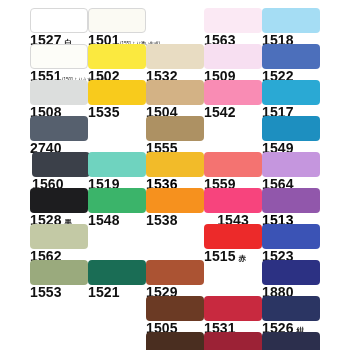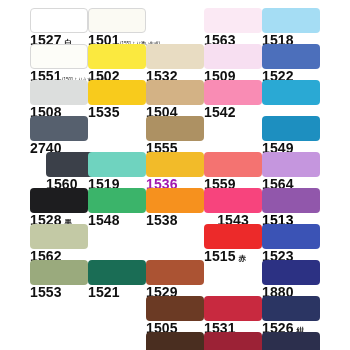--- a/index.html
+++ b/index.html
@@ -109,44 +109,45 @@
     <div class="cell" style="left: 146px; top: 80px;">
       <div class="swatch" title="1504" style="background: rgb(211, 178, 133); width: 58px; height: 25px;"></div>
       <div class="label" style="color: rgb(17, 17, 17);"><span class="code">1504</span></div>
     </div>
     <div class="cell" style="left: 204px; top: 80px;">
       <div class="swatch" title="1542" style="background: rgb(249, 140, 180); width: 58px; height: 25px;"></div>
       <div class="label" style="color: rgb(17, 17, 17);"><span class="code">1542</span></div>
     </div>
     <div class="cell" style="left: 262px; top: 80px;">
       <div class="swatch" title="1517" style="background: rgb(42, 169, 212); width: 58px; height: 25px;"></div>
+      <div class="label" style="color: rgb(17, 17, 17);"><span class="code">1517</span></div>
     </div>
     <div class="cell" style="left: 30px; top: 116px;">
       <div class="swatch" title="1525" style="background: rgb(86, 96, 110); width: 58px; height: 25px;"></div>
       <div class="label" style="color: rgb(17, 17, 17);"><span class="code">2740</span></div>
     </div>
     <div class="cell" style="left: 146px; top: 116px;">
       <div class="swatch" title="1555" style="background: rgb(173, 145, 99); width: 58px; height: 25px;"></div>
       <div class="label" style="color: rgb(17, 17, 17);"><span class="code">1555</span></div>
     </div>
     <div class="cell" style="left: 262px; top: 116px;">
       <div class="swatch" title="1549" style="background: rgb(29, 143, 192); width: 58px; height: 25px;"></div>
       <div class="label" style="color: rgb(17, 17, 17);"><span class="code">1549</span></div>
     </div>
-    <div class="cell" style="left: 46px; top: 152px;">
+    <div class="cell" style="left: 32px; top: 152px;">
       <div class="swatch" title="1560" style="background: rgb(59, 64, 73); width: 58px; height: 25px;"></div>
       <div class="label" style="color: rgb(17, 17, 17);"><span class="code">1560</span></div>
     </div>
     <div class="cell" style="left: 88px; top: 152px;">
       <div class="swatch" title="1519" style="background: rgb(111, 211, 191); width: 58px; height: 25px;"></div>
       <div class="label" style="color: rgb(17, 17, 17);"><span class="code">1519</span></div>
     </div>
     <div class="cell" style="left: 146px; top: 152px;">
       <div class="swatch" title="1536" style="background: rgb(242, 187, 41); width: 58px; height: 25px;"></div>
-      <div class="label" style="color: #a21caf;"><span class="code">1536</span></div>
+      <div class="label" style="color: #000000;"><span class="code">1536</span></div>
     </div>
     <div class="cell" style="left: 204px; top: 152px;">
       <div class="swatch" title="1559" style="background: rgb(244, 115, 113); width: 58px; height: 25px;"></div>
       <div class="label" style="color: rgb(17, 17, 17);"><span class="code">1559</span></div>
     </div>
     <div class="cell" style="left: 262px; top: 152px;">
       <div class="swatch" title="1564" style="background: rgb(197, 150, 222); width: 58px; height: 25px;"></div>
       <div class="label" style="color: rgb(17, 17, 17);"><span class="code">1564</span></div>
     </div>
     <div class="cell" style="left: 30px; top: 188px;">

